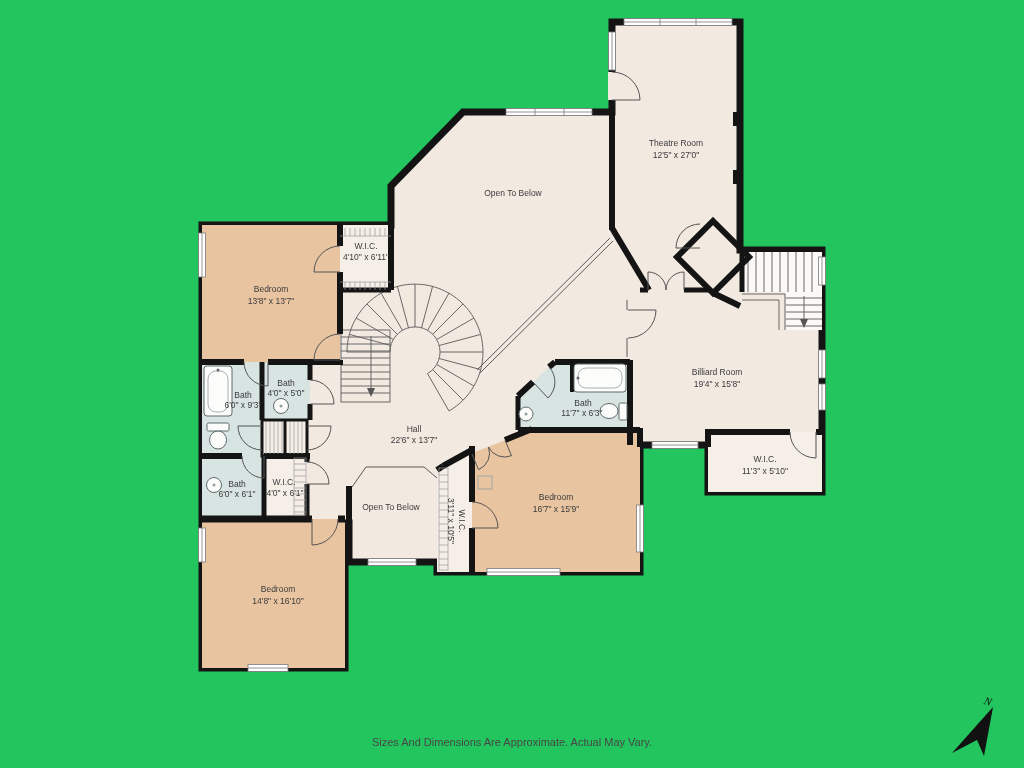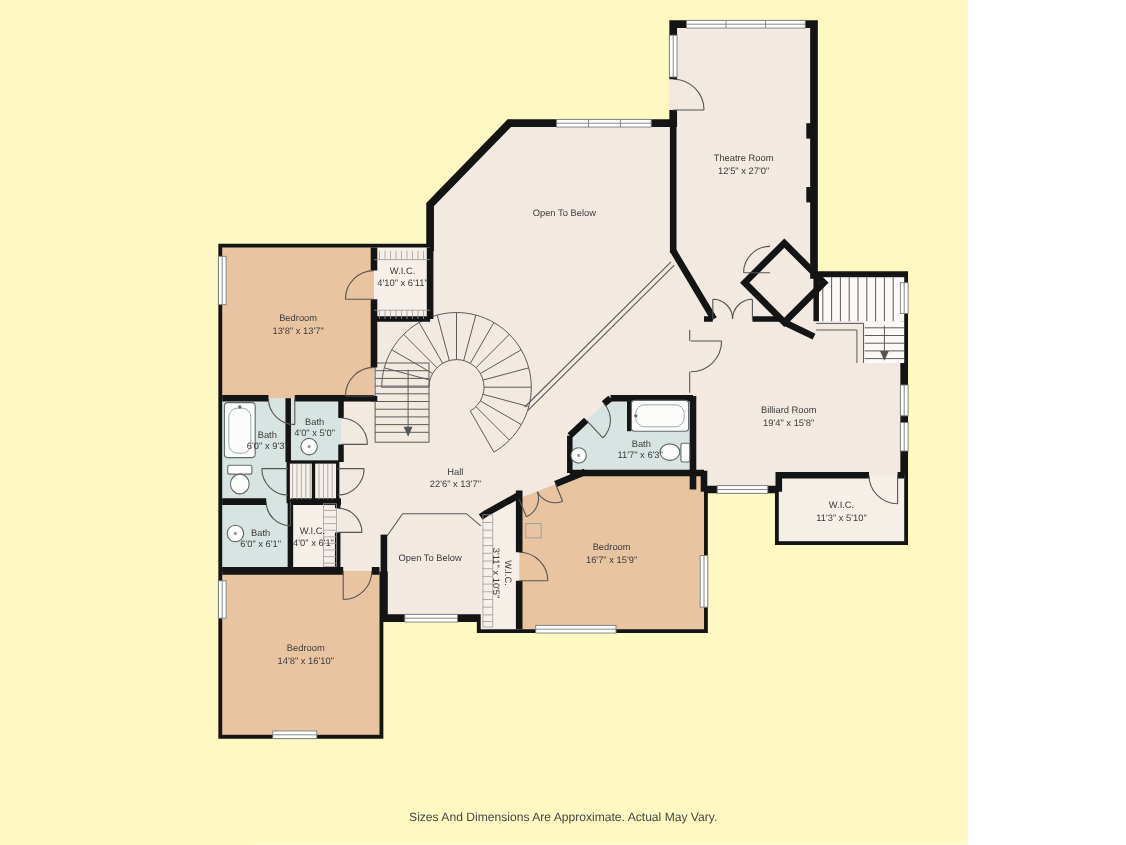--- a/index.html
+++ b/index.html
@@ -1,16 +1,16 @@
 <!DOCTYPE html>
 <html><head>
 <meta charset="utf-8">
 <style>
   html,body{margin:0;padding:0;background:#ffffff;}
-  #stage{position:relative;width:880px;height:768px;background:#fef9c3;overflow:hidden;
+  #stage{position:relative;width:1024px;height:768px;background:#22c55e;overflow:hidden;
          font-family:"Liberation Sans",sans-serif;}
   svg{position:absolute;left:0;top:0;}
   .footprint{stroke:#141414;stroke-width:7;stroke-linejoin:miter;}
   .wall{stroke:#141414;fill:none;stroke-linecap:butt;}
   .w7{stroke-width:7}.w6{stroke-width:6}.w5{stroke-width:5}.w4{stroke-width:4}.w3{stroke-width:3}
   .thin{stroke:#5a5a5a;stroke-width:1;fill:none;}
   .door{stroke:#555;stroke-width:1;fill:none;}
   .win{fill:#ffffff;stroke:#7a7a7a;stroke-width:0.8;}
   .winline{stroke:#7a7a7a;stroke-width:0.8;fill:none;}
   .gap{fill:#f2e9e1;}

